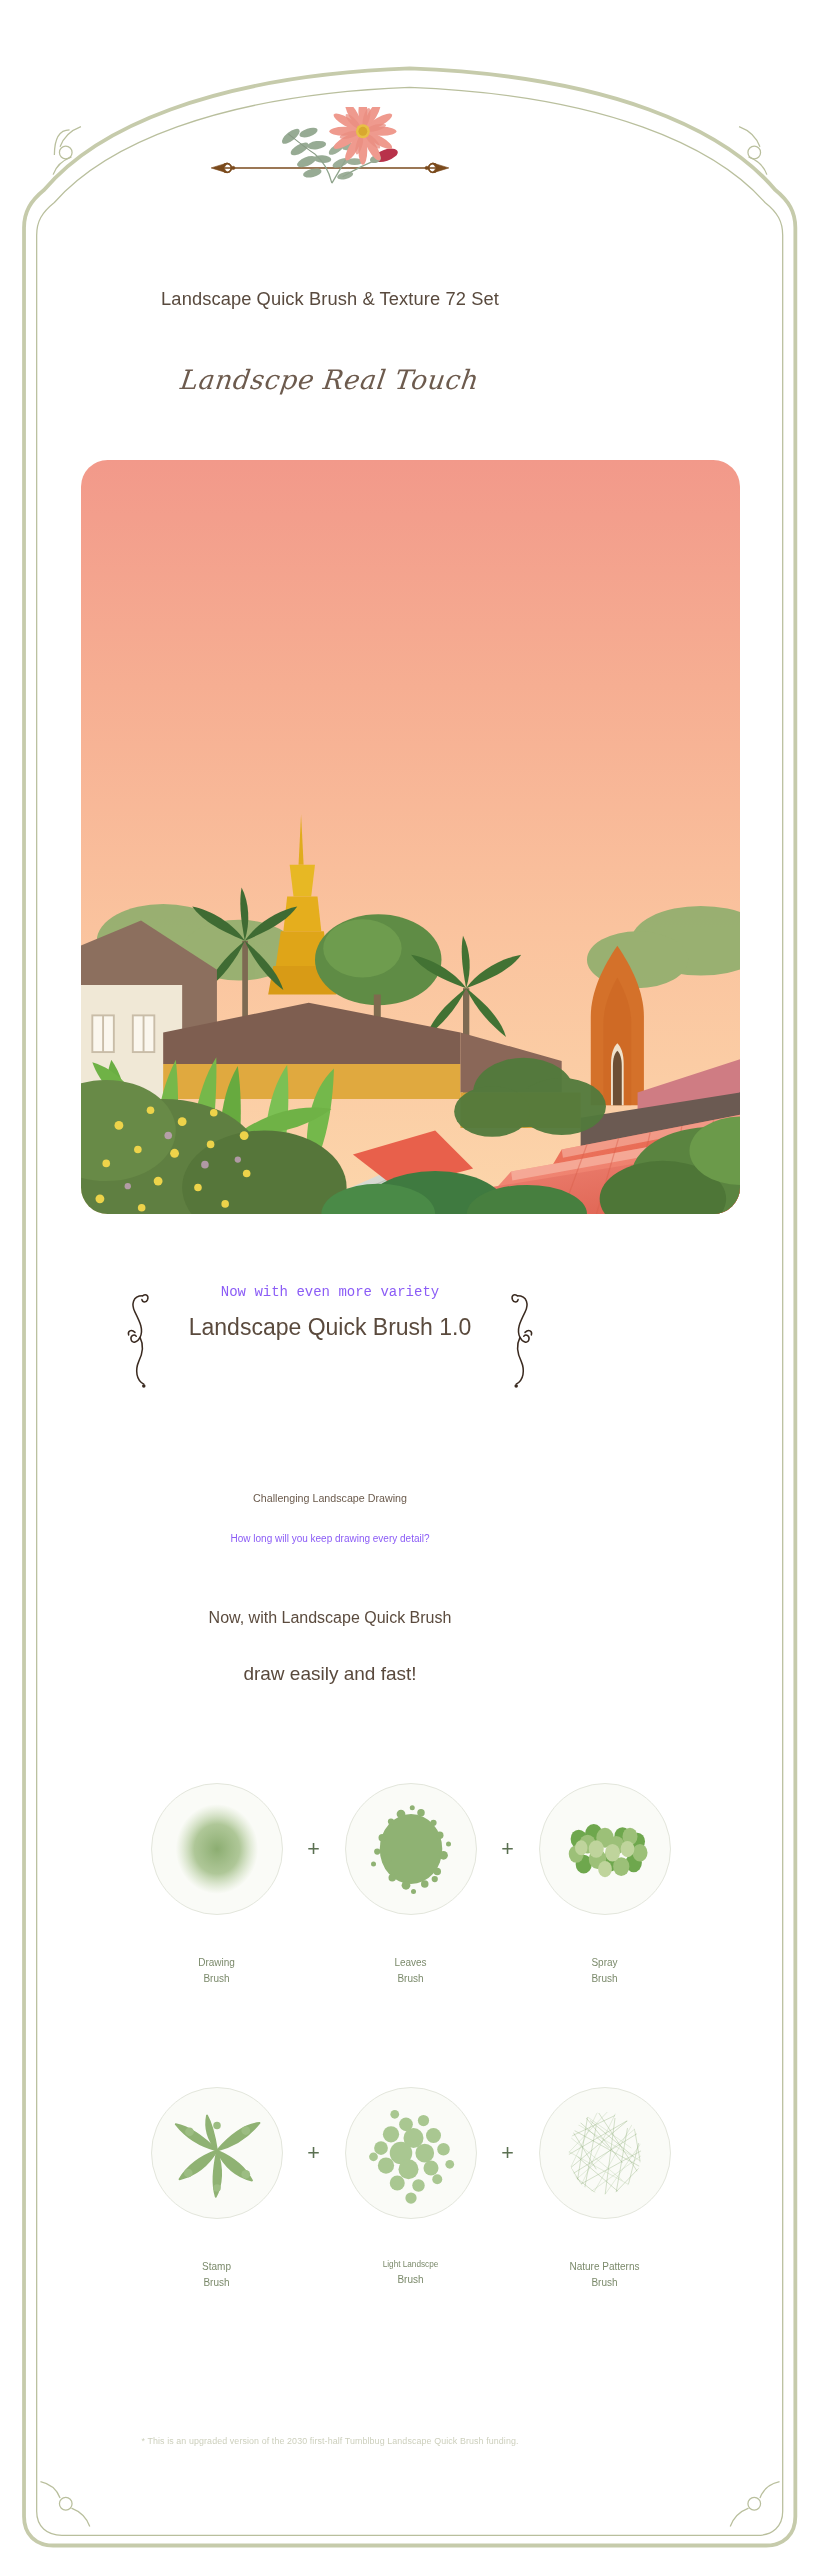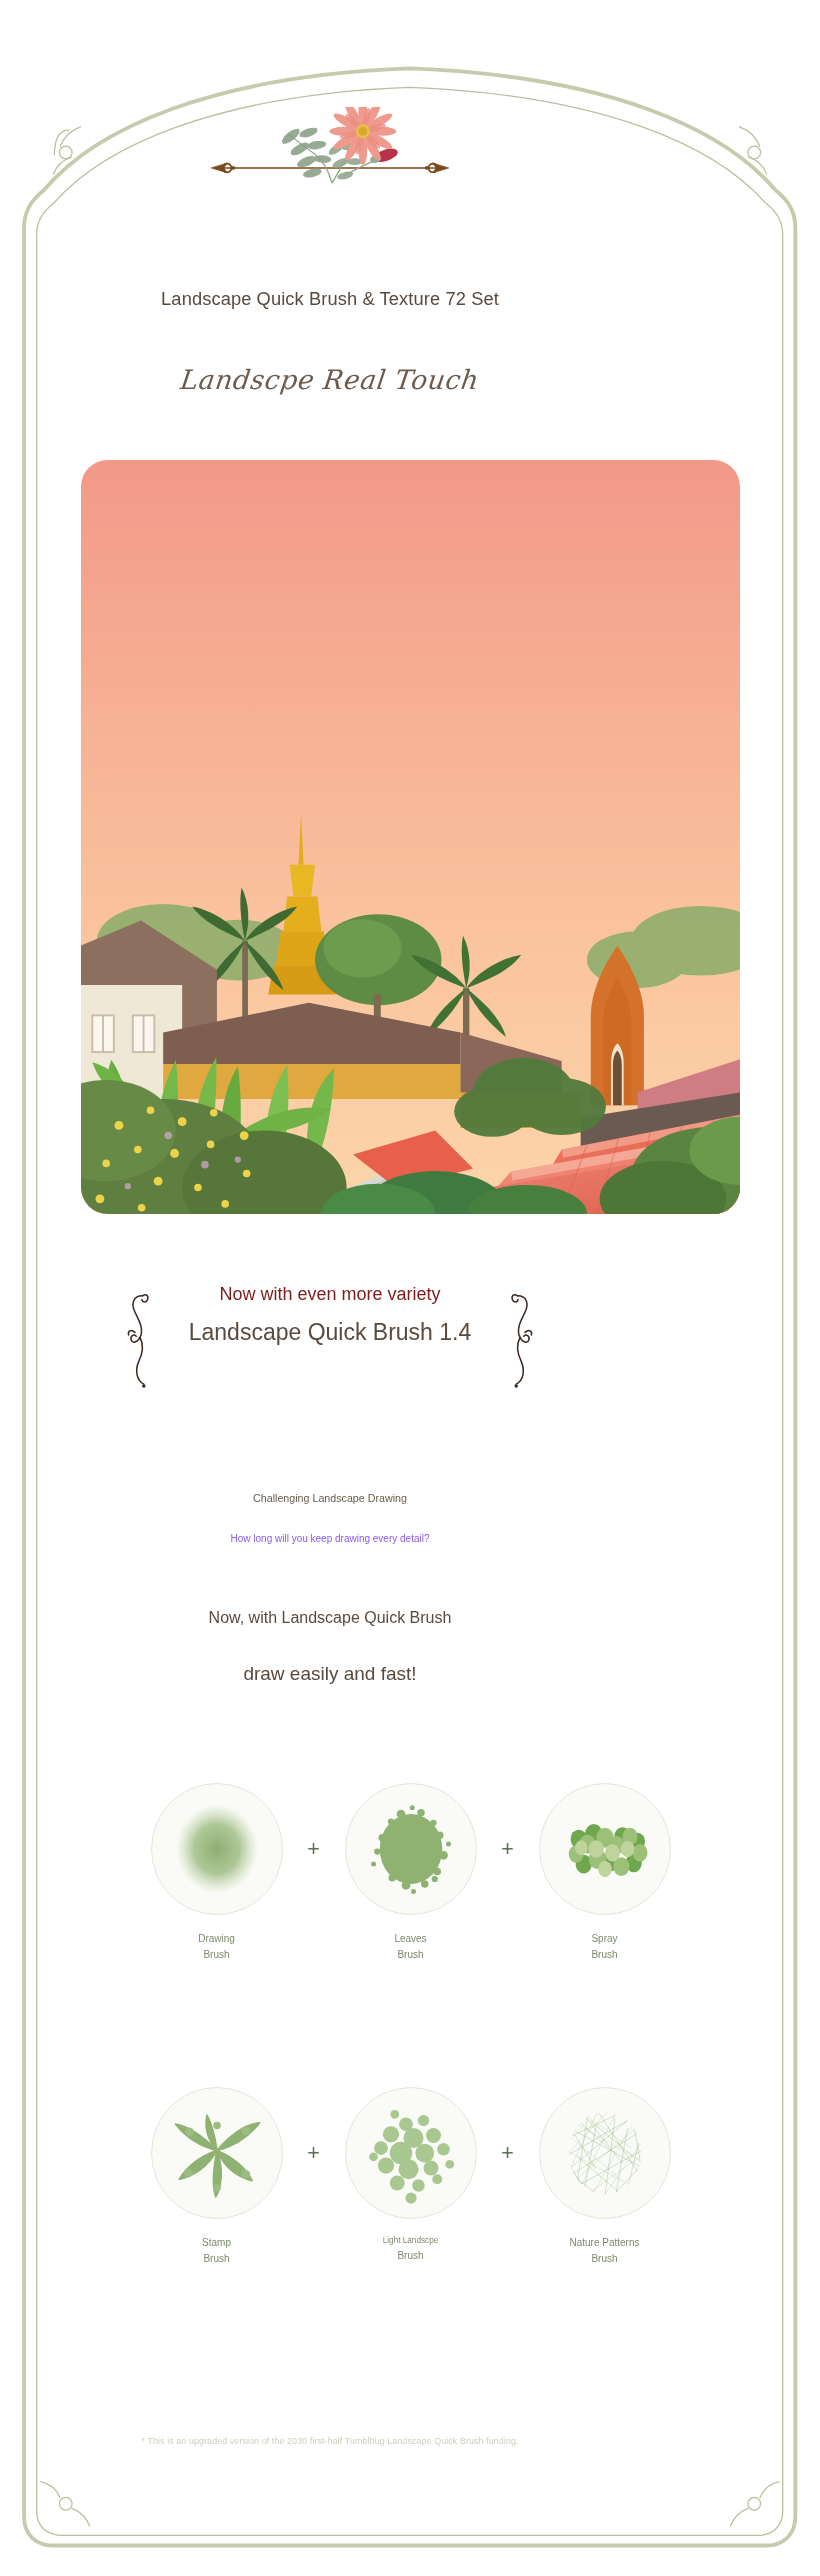--- a/index.html
+++ b/index.html
@@ -72,23 +72,24 @@
   .hero-svg { display:block; width: 100%; height: 100%; }
 
   
   .variety {
     position: absolute;
     top: 1284px;
     left: 0; right: 0;
     text-align: center;
   }
   .variety-sub {
-    font-size: 18px;
-    color: #7f1d1d;
+    font-size: 14px;
+    color: #8b5cf6;
     margin-bottom: 14px;
+    font-family: Liberation Mono, monospace;
   }
   .variety-main {
     font-size: 23px;
     color: #5a4a3d;
   }
   .brace {
     position: absolute;
     top: 1287px;
     width: 33px; height: 104px;
   }
@@ -112,20 +113,21 @@
     justify-content: center;
   }
   .grid-row1 { top: 1783px; }
   .grid-row2 { top: 2087px; }
 
   .brush-cell {
     width: 159px;
     display: flex;
     flex-direction: column;
     align-items: center;
+    gap: 24px;
   }
   .brush-circle {
     width: 132px; height: 132px;
     border-radius: 50%;
     background: #fafbf7;
     border: 0.6px solid #e3e6dc;
     display: flex;
     align-items: center;
     justify-content: center;
     overflow: hidden;
@@ -495,21 +497,21 @@
     <g fill="none" stroke="#3a2a20" stroke-width="2.4" stroke-linecap="round" transform="translate(52,0) scale(-1,1)">
       <path d="M 34 14 C 18 14 16 28 22 40 C 30 56 36 68 30 80 C 26 88 18 90 16 84 C 14 78 20 74 24 78"></path>
       <path d="M 30 80 C 36 92 34 106 28 118 C 22 132 24 148 36 154"></path>
       <path d="M 34 14 C 40 10 44 14 42 20 C 40 25 34 25 33 20"></path>
       <path d="M 22 72 C 16 66 10 70 12 76"></path>
       <circle cx="36" cy="157" r="2.8" fill="#3a2a20" stroke="none"></circle>
     </g>
   </svg>
   <div class="variety">
     <div class="variety-sub">Now with even more variety</div>
-    <div class="variety-main">Landscape Quick Brush 1.4</div>
+    <div class="variety-main">Landscape Quick Brush 1.0</div>
   </div>
 
   <div class="pitch pitch-small">Challenging Landscape Drawing</div>
   <div class="pitch pitch-q">How long will you keep drawing every detail?</div>
   <div class="pitch pitch-fast">draw easily and fast!</div>
   <div class="pitch pitch-now">Now, with Landscape Quick Brush</div>
 
   <div class="brush-grid grid-row1">
 
     <div class="brush-cell">

